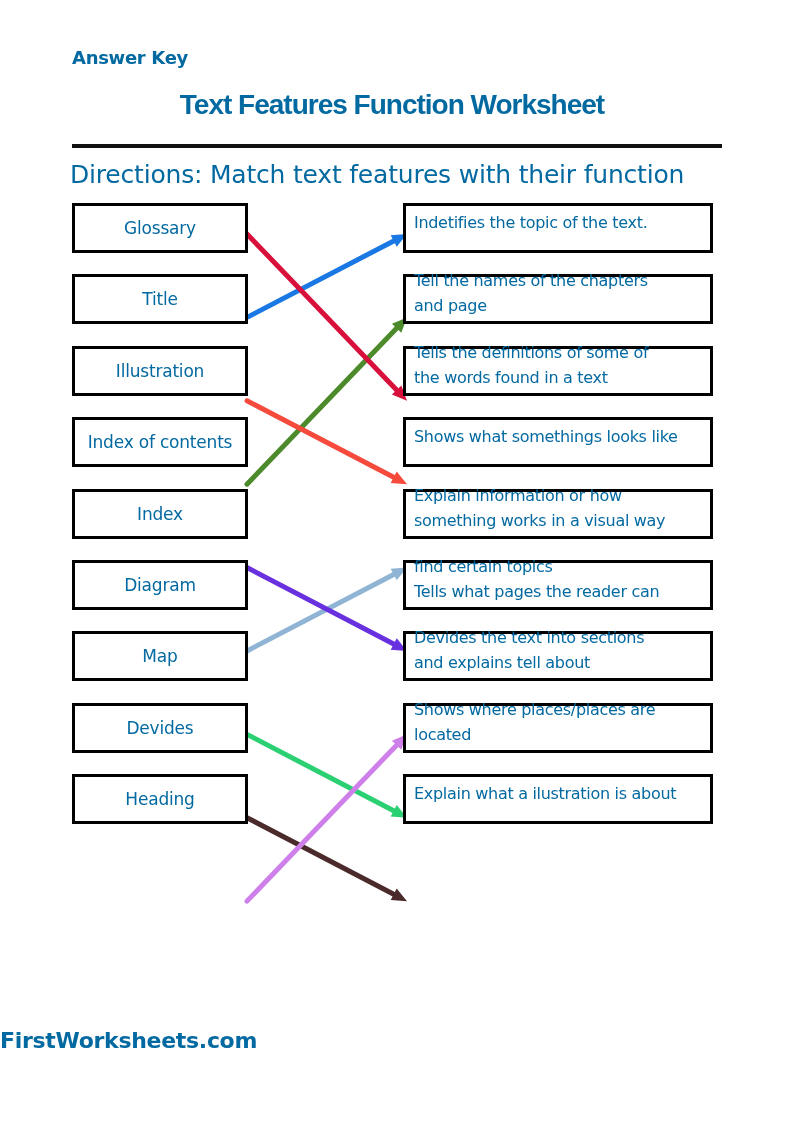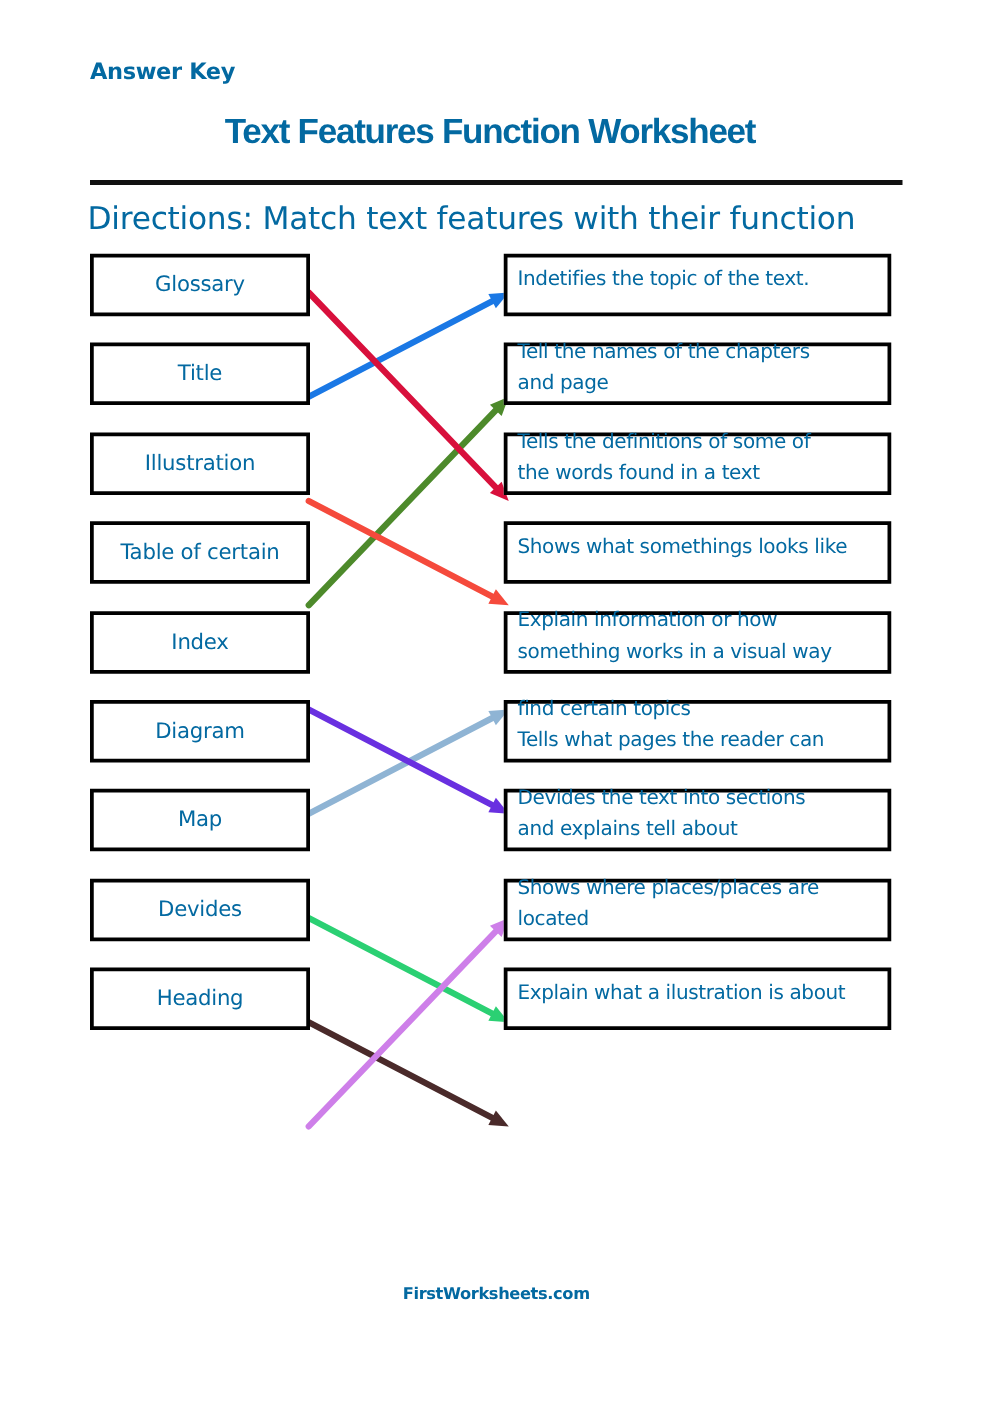--- a/index.html
+++ b/index.html
@@ -52,22 +52,21 @@
     line-height:25px;
   }
   .gline{white-space:nowrap;}
   .gline:empty{display:none;}
   #arrows{
     position:absolute;left:0;top:0;
     pointer-events:none;
   }
   .footer{
     position:absolute;left:0;right:0;top:1028px;
-    text-align:center;
-    font-size:13px;font-weight:bold;
+    font-size:22px;font-weight:bold;
     letter-spacing:-0.3px;
   }
 </style>
 </head>
 <body>
 
 <div id="page">
 
   <div class="answer-key">Answer Key</div>
 
@@ -102,21 +101,21 @@
     <div class="fbox">
         <span>Glossary</span>
       </div>
     <div class="fbox">
         <span>Title</span>
       </div>
     <div class="fbox">
         <span>Illustration</span>
       </div>
     <div class="fbox">
-        <span>Table of certain</span>
+        <span>Index of contents</span>
       </div>
     <div class="fbox">
         <span>Index</span>
       </div>
     <div class="fbox">
         <span>Diagram</span>
       </div>
     <div class="fbox">
         <span>Map</span>
       </div>

